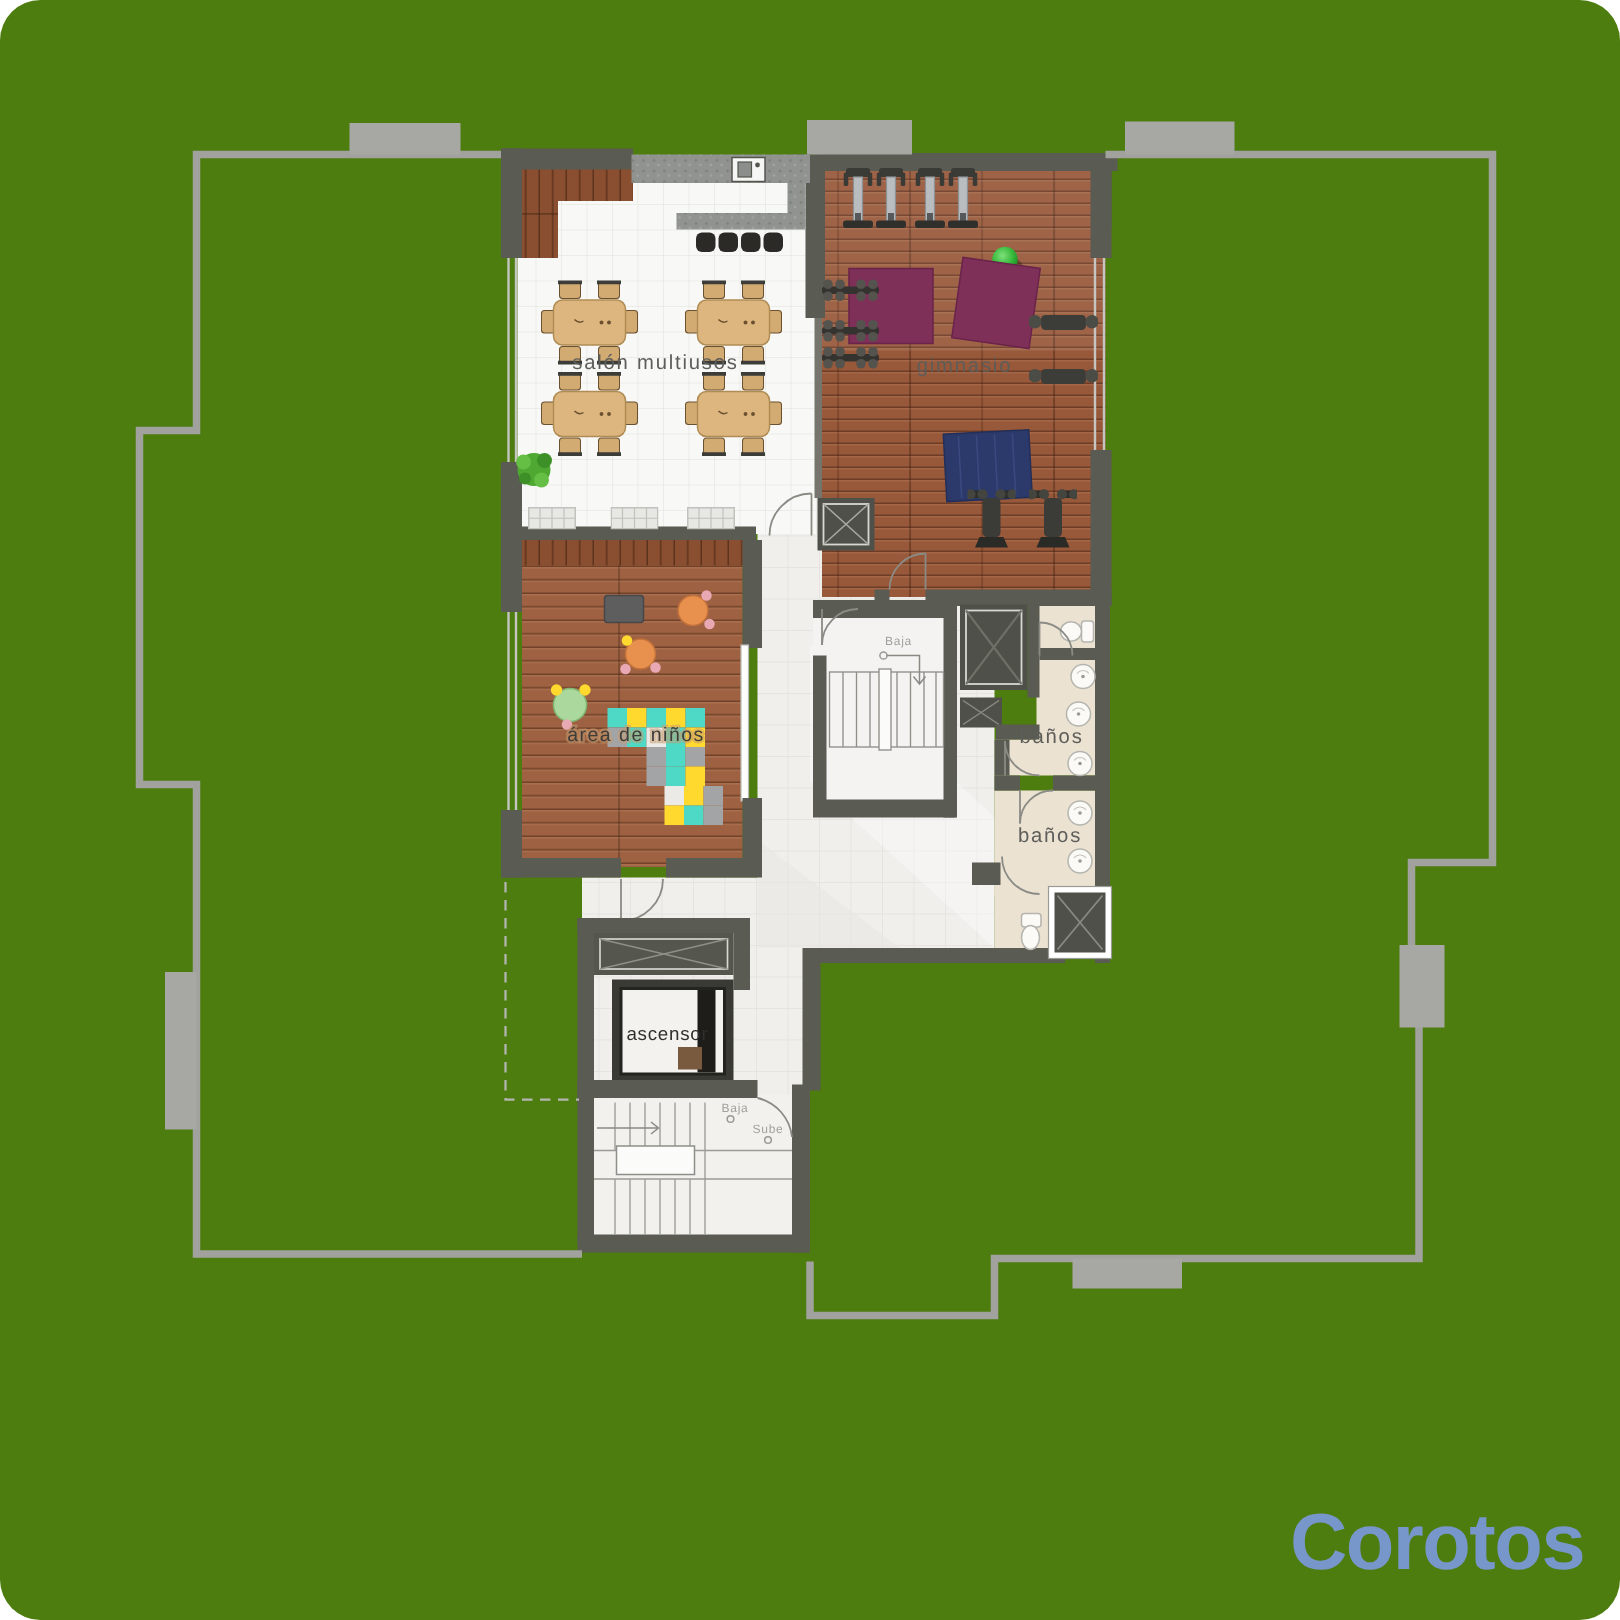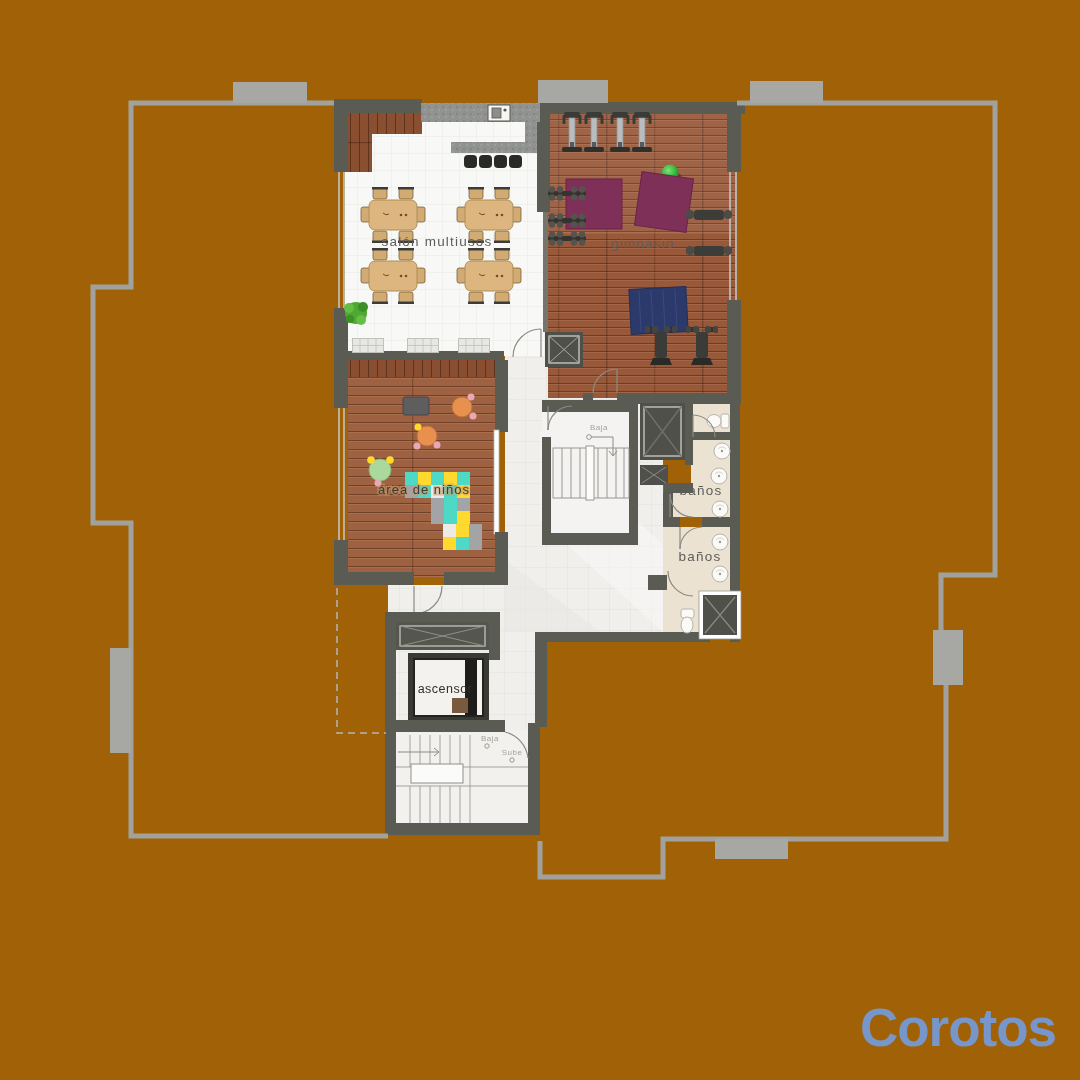--- a/index.html
+++ b/index.html
@@ -1,17 +1,17 @@
 <!DOCTYPE html>
 <html><head>
 <meta charset="utf-8">
 <style>
   html,body{margin:0;padding:0;background:#ffffff;}
-  .canvas{position:relative;width:1080px;height:1080px;background:#a16207;overflow:hidden;
-          font-family:"Liberation Sans", sans-serif;}
+  .canvas{position:relative;width:1080px;height:1080px;background:#4d7c0f;overflow:hidden;
+          font-family:"Liberation Sans", sans-serif;border-radius:27px;}
   svg{position:absolute;left:0;top:0;}
   text{font-family:"Liberation Sans", sans-serif;}
   .room-label{fill:#5d5d5a;font-size:13.5px;letter-spacing:1.2px;}
   .room-label-dark{fill:#3c3c39;font-size:13px;letter-spacing:1px;paint-order:stroke;stroke:#c79a6f;stroke-width:3px;stroke-opacity:.55;}
   .tiny-label{fill:#a2a29c;font-size:8px;letter-spacing:.5px;}
   .asc-label{fill:#2f2f2c;font-size:12.5px;letter-spacing:.5px;}
   .brand{font-size:53px;font-weight:bold;letter-spacing:-1px;}
   .kt{fill:#4ed9c6;} .ky{fill:#ffd92e;} .kg{fill:#a3a4a6;} .kw{fill:#eceae6;}
   .wall{fill:#5a5b53;}
   .arc{stroke:#8b8b85;stroke-width:1.2;fill:none;}

